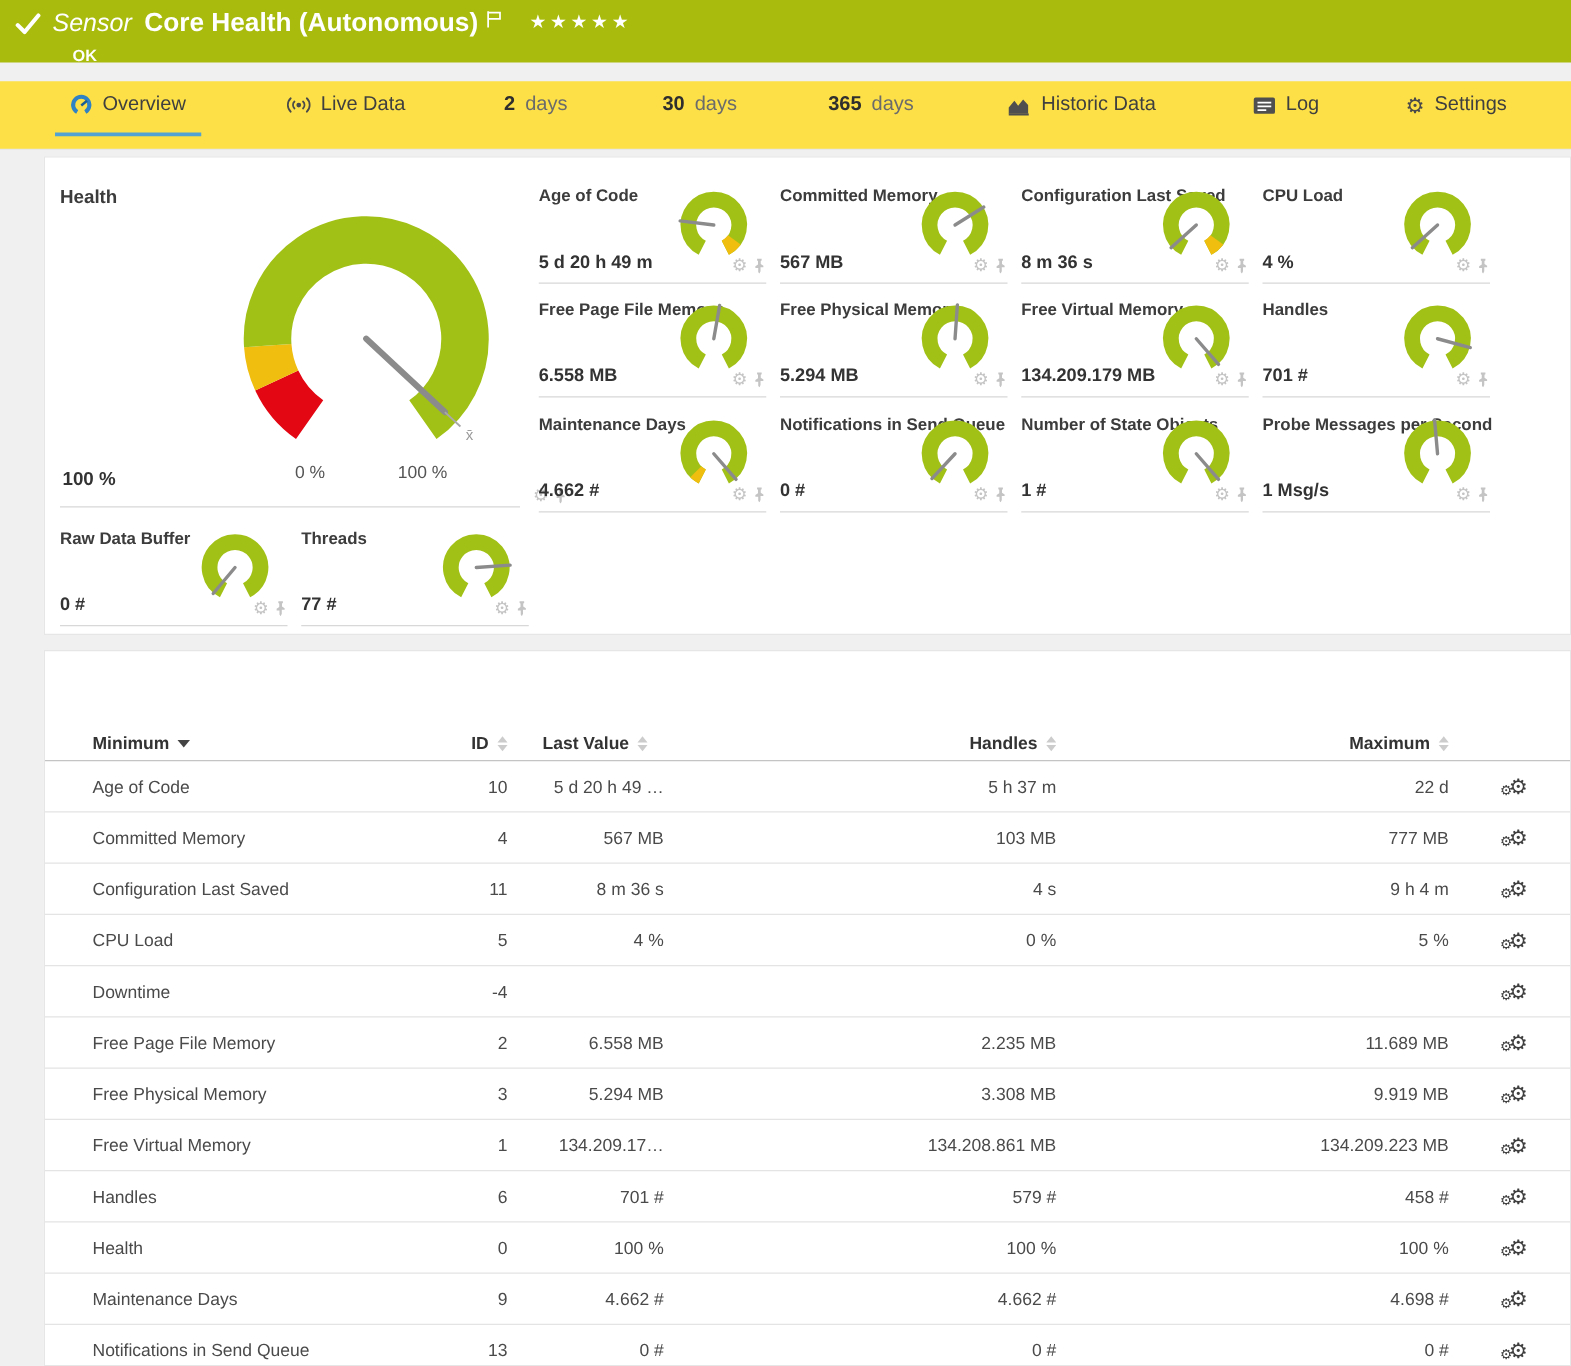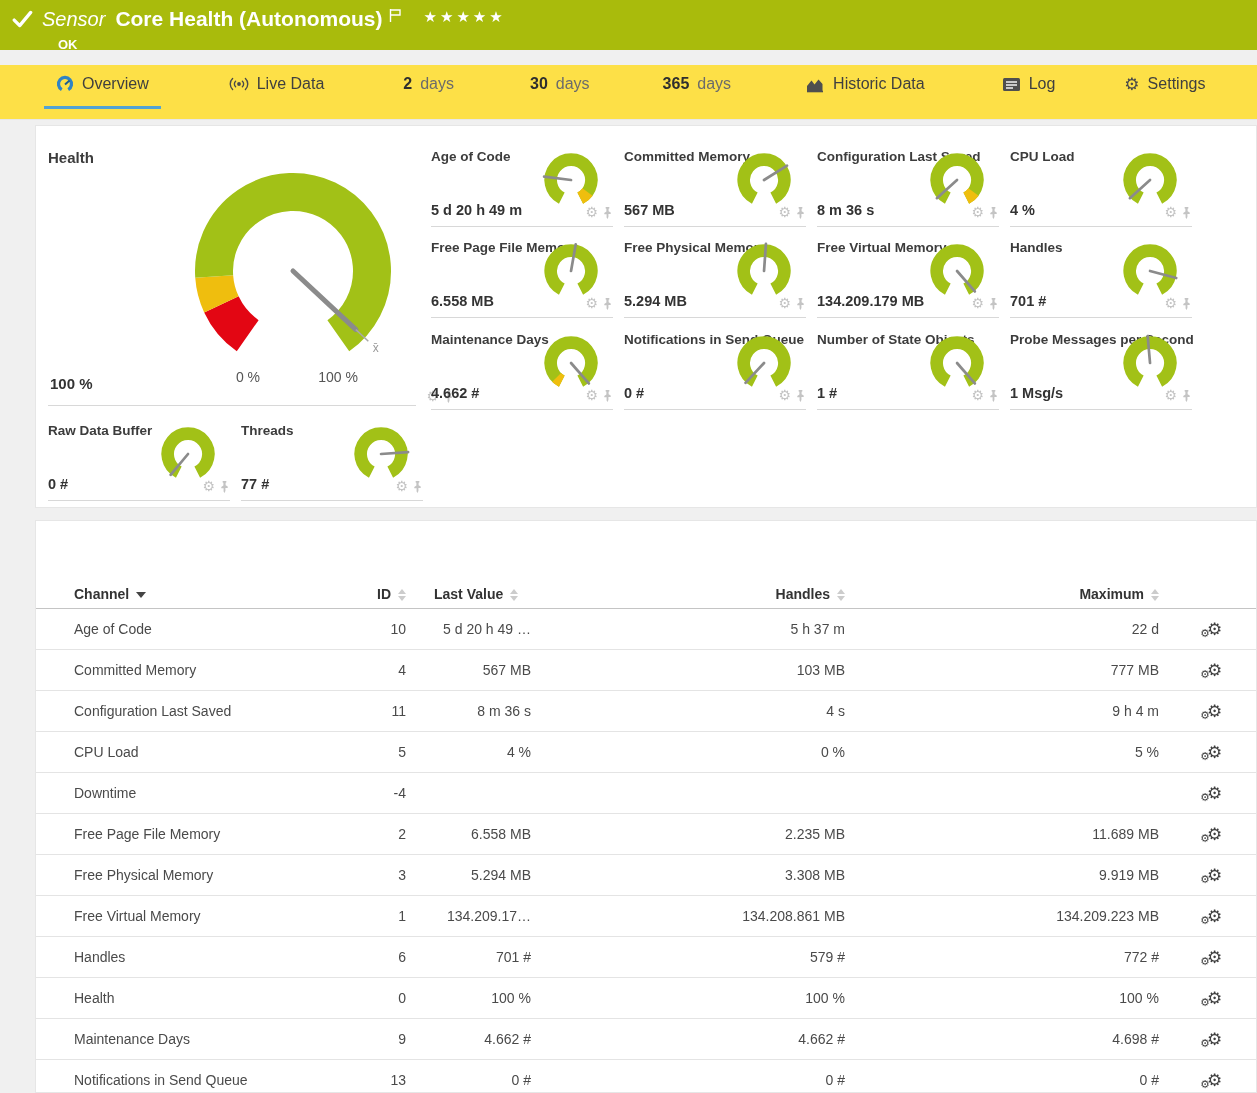--- a/index.html
+++ b/index.html
@@ -402,21 +402,21 @@
           <svg class="pin" viewBox="0 0 12 14">
             <use href="#pinpath"></use>
           </svg>
         </span>
       <i class="c-line"></i>
     </div>
   </section>
 
   <section class="card card2">
     <div class="thead">
-      <div class="td ch"><span>Channel</span><i class="sort-desc"></i></div>
+      <div class="td ch"><span>Minimum</span><i class="sort-desc"></i></div>
       <div class="td right"><span>ID</span><span class="sort">
             <i class="up"></i>
             <i class="dn"></i>
           </span></div>
       <div class="td ch" style="padding-left:28px"><span>Last Value</span><span class="sort">
             <i class="up"></i>
             <i class="dn"></i>
           </span></div>
       <div class="td right"><span>Handles</span><span class="sort">
             <i class="up"></i>
@@ -491,21 +491,21 @@
       <div class="td right">134.209.17…</div>
       <div class="td right">134.208.861 MB</div>
       <div class="td right">134.209.223 MB</div>
       <div class="td gearcol"><span class="row-gear">⚙<span class="rg2">⚙</span></span></div>
     </div>
     <div class="trow">
       <div class="td ch">Handles</div>
       <div class="td right">6</div>
       <div class="td right">701 #</div>
       <div class="td right">579 #</div>
-      <div class="td right">772 #</div>
+      <div class="td right">458 #</div>
       <div class="td gearcol"><span class="row-gear">⚙<span class="rg2">⚙</span></span></div>
     </div>
     <div class="trow">
       <div class="td ch">Health</div>
       <div class="td right">0</div>
       <div class="td right">100 %</div>
       <div class="td right">100 %</div>
       <div class="td right">100 %</div>
       <div class="td gearcol"><span class="row-gear">⚙<span class="rg2">⚙</span></span></div>
     </div>

